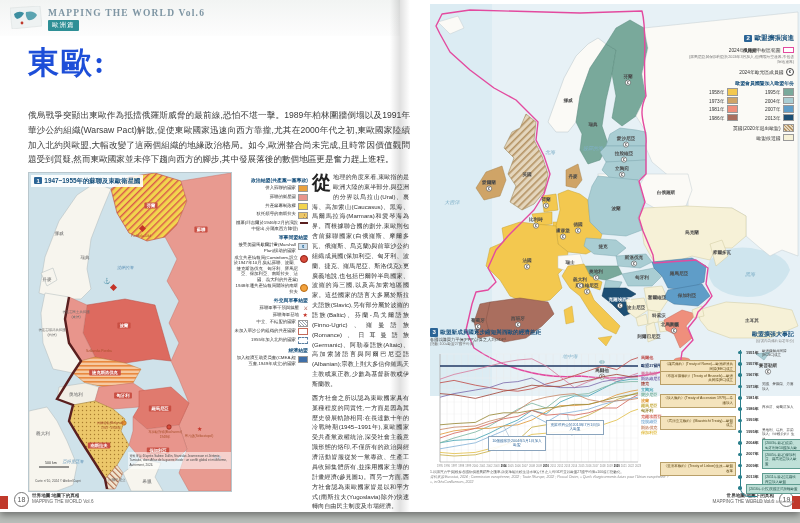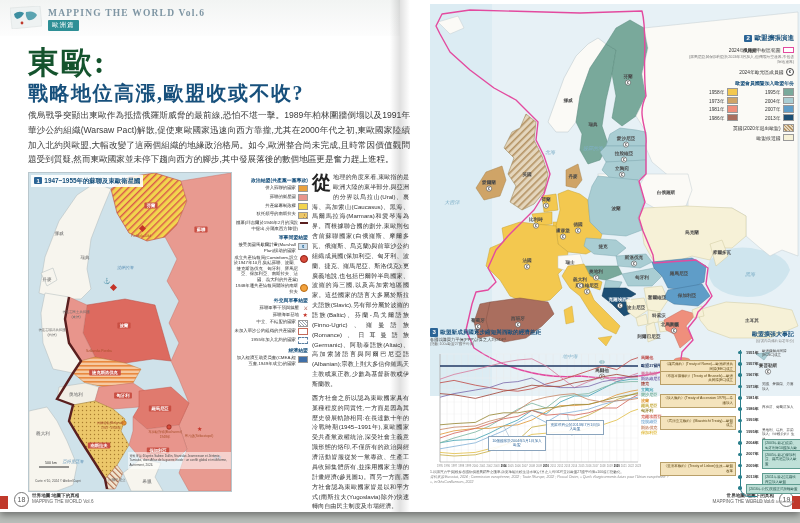--- a/index.html
+++ b/index.html
@@ -9,21 +9,21 @@
   .page{position:absolute;top:0;width:400px;height:512px}
   .page-left{left:0}.page-right{left:400px}
 
   
   .hdr{position:absolute;left:0;top:0;width:400px;height:36px;background:linear-gradient(180deg,#f2f4f3,#fdfdfd)}
   .hdr-logo{position:absolute;left:10px;top:6px;width:32px;height:23px}
   .hdr-brand{position:absolute;left:48px;top:8px;font-family:"Liberation Serif",serif;font-size:9.5px;letter-spacing:1.2px;color:#7e95a3;font-weight:bold}
   .hdr-chip{position:absolute;left:48px;top:20px;background:#2e8f96;color:#fff;font-size:6.5px;padding:1px 4px;border-radius:1px;letter-spacing:1px}
 
   
-  .t1{position:absolute;left:28px;top:42px;font-family:"Liberation Serif",serif;font-weight:bold;font-size:31px;color:#14532d;letter-spacing:2px}
+  .t1{position:absolute;left:28px;top:42px;font-family:"Liberation Serif",serif;font-weight:bold;font-size:31px;color:#1d4ed8;letter-spacing:2px}
   .t2{position:absolute;left:28px;top:80px;font-family:"Liberation Serif",serif;font-weight:bold;font-size:20px;color:#17507c;letter-spacing:1.5px}
   .intro{position:absolute;left:28px;top:108px;width:382px;font-size:8.6px;line-height:1.72;color:#3b3b3b;text-align:justify}
 
   
   .map1{position:absolute;left:28px;top:172px;width:202px;height:318px;border:0.5px solid #b9c7cd}
   .map1-title{position:absolute;left:31px;top:175px;background:rgba(255,255,255,.88);padding:1.5px 3px;font-size:6.4px;font-weight:bold;color:#17507c;z-index:5}
   .map1-src{position:absolute;left:128px;top:452px;width:100px;font-size:3.1px;line-height:1.5;color:#4c4c4c;background:rgba(255,255,255,.55);padding:1.5px;z-index:5}
   .chipno{display:inline-block;background:#2a6496;color:#fff;font-weight:bold;font-size:6px;padding:0.5px 2.5px;margin-right:2px;border-radius:1px}
 
   
@@ -108,21 +108,20 @@
         <polygon points="0,2 30,0 32,20 2,23" fill="#eef2f2" stroke="#d6dcdc" stroke-width="0.5"></polygon>
         <path d="M4,8 Q9,4 14,7 Q12,12 7,13 Q4,11 4,8 Z" fill="#3c8ea0"></path>
         <path d="M16,6 Q24,4 27,9 Q24,15 18,14 Q15,10 16,6 Z" fill="#5aa3b0"></path>
         <circle cx="12" cy="17" r="1.4" fill="#c0392b"></circle>
       </svg>
       <div class="hdr-brand">MAPPING THE WORLD Vol.6</div>
       <div class="hdr-chip">歐洲篇</div>
     </div>
 
     <div class="t1">東歐:</div>
-    <div class="t2">戰略地位高漲,歐盟收或不收?</div>
     <div class="intro">俄烏戰爭突顯出東歐作為抵擋俄羅斯威脅的最前線,恐怕不堪一擊。1989年柏林圍牆倒塌以及1991年華沙公約組織(Warsaw Pact)解散,促使東歐國家迅速向西方靠攏,尤其在2000年代之初,東歐國家陸續加入北約與歐盟,大幅改變了這兩個組織的地緣政治格局。如今,歐洲整合尚未完成,且時常因價值觀問題受到質疑,然而東歐國家並未停下趨向西方的腳步,其中發展落後的數個地區更是奮力趕上進程。</div>
 
     <svg class="map1" id="map1" viewBox="0 0 202 318">
       <defs>
         <pattern id="pat-fin" width="5" height="5" patternUnits="userSpaceOnUse" patternTransform="rotate(45)">
           <rect width="5" height="5" fill="#f2d44e"></rect>
             <rect width="1.4" height="5" fill="#d8584a"></rect>
         </pattern>
         <pattern id="pat-cz" width="5" height="4" patternUnits="userSpaceOnUse">
           <rect width="5" height="4" fill="#f6c9a0"></rect>

